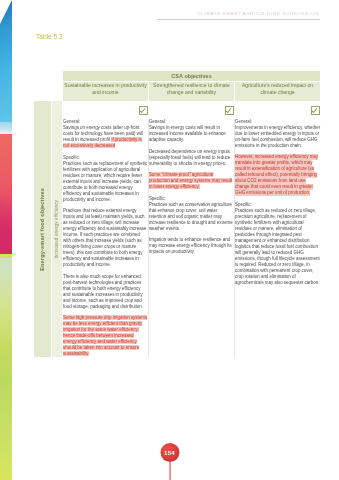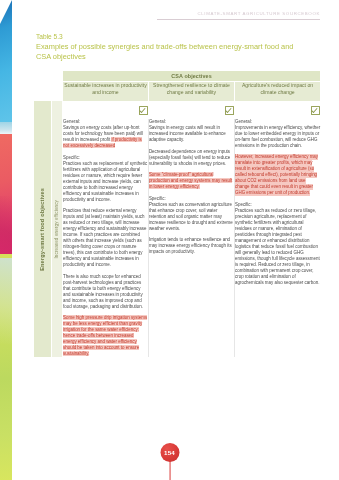--- a/index.html
+++ b/index.html
@@ -263,21 +263,20 @@
   <div class="edge-notch"></div>
 </div>
 
 <div class="running-header">
   <div class="hdr-text">CLIMATE-SMART AGRICULTURE SOURCEBOOK</div>
   <div class="hdr-rule"></div>
 </div>
 
 <div class="title-block">
   <div class="table-num">Table 5.3</div>
-  <div class="table-title">Examples of possible synergies and trade-offs between energy-smart food and CSA objectives</div>
 </div>
 
 <table class="tbl">
   <tbody>
       <tr>
     <td class="blank-head"></td>
     <td class="blank-head"></td>
     <td class="span-head" colspan="3">CSA objectives</td>
   </tr>
   <tr>

